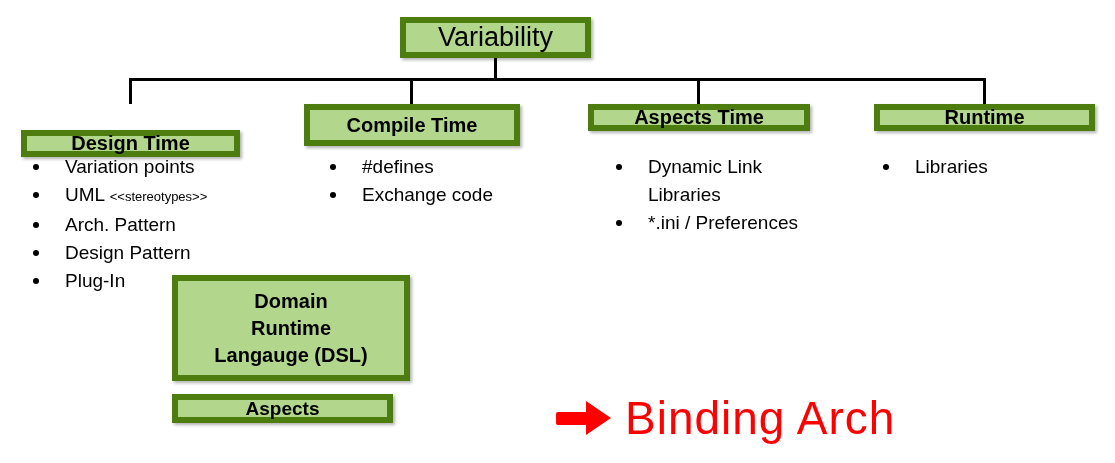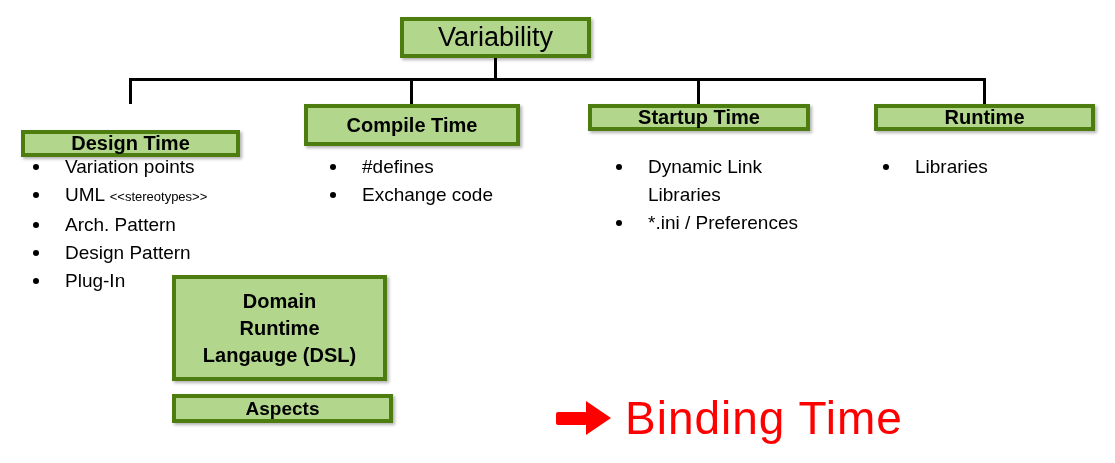--- a/index.html
+++ b/index.html
@@ -2,21 +2,21 @@
 <html><head>
 <meta charset="utf-8">
 <style>
   html,body { margin:0; padding:0; background:#ffffff; }
   .stage {
     position:relative; width:1115px; height:463px; background:#ffffff;
     font-family:"Liberation Sans", sans-serif; color:#000; overflow:hidden;
   }
   .gbox {
     position:absolute; box-sizing:border-box;
-    background:#b2d78c; border:4px solid #4d7c0f;
+    background:#b2d78c; border:6px solid #4d7c0f;
     box-shadow:2px 2px 3px rgba(0,0,0,0.30);
     display:flex; align-items:center; justify-content:center;
     text-align:center;
   }
   .root-box   { font-size:27px; font-weight:400; }
   .header-box { font-size:20px; font-weight:700; }
   .dsl-box    { font-size:20px; font-weight:700; line-height:27px; flex-direction:column; }
   .aspects-box{ font-size:19px; font-weight:700; }
   .line { position:absolute; background:#000; }
   .list { position:absolute; font-size:19px; line-height:28px; }
@@ -56,21 +56,21 @@
     <span>Variability</span>
   </div>
 
   <div class="gbox header-box" style="left:21px; top:104px; width:219px; height:27px;margin-top:26px;">
     <span>Design Time</span>
   </div>
   <div class="gbox header-box" style="left:304px; top:104px; width:216px; height:42px;">
     <span>Compile Time</span>
   </div>
   <div class="gbox header-box" style="left:588px; top:104px; width:222px; height:27px;">
-    <span>Startup Time</span>
+    <span>Aspects Time</span>
   </div>
   <div class="gbox header-box" style="left:874px; top:104px; width:221px; height:27px;">
     <span>Runtime</span>
   </div>
 
   <div class="list" style="left:330px; top:153px; width:220px;">
     <div class="li">
       <span class="dot"></span>
       <span class="txt">#defines</span>
     </div>
@@ -115,31 +115,31 @@
     </div>
   </div>
 
   <div class="list" style="left:883px; top:153px; width:200px;">
     <div class="li">
       <span class="dot"></span>
       <span class="txt">Libraries</span>
     </div>
   </div>
 
-  <div class="gbox dsl-box" style="left:172px; top:275px; width:215px; height:106px;">
+  <div class="gbox dsl-box" style="left:172px; top:275px; width:238px; height:106px;">
     <div>Domain</div>
     <div>Runtime</div>
     <div>Langauge (DSL)</div>
   </div>
 
   <div class="gbox aspects-box" style="left:172px; top:394px; width:221px; height:29px;">
     <span>Aspects</span>
   </div>
 
   <div class="annotation">
     <span class="arrow-icon">
       <span class="arr-tail"></span>
       <span class="arr-head"></span>
     </span>
-    <span class="annotation-label">Binding Time</span>
+    <span class="annotation-label">Binding Arch</span>
   </div>
 
 </div>
 
 </body></html>

